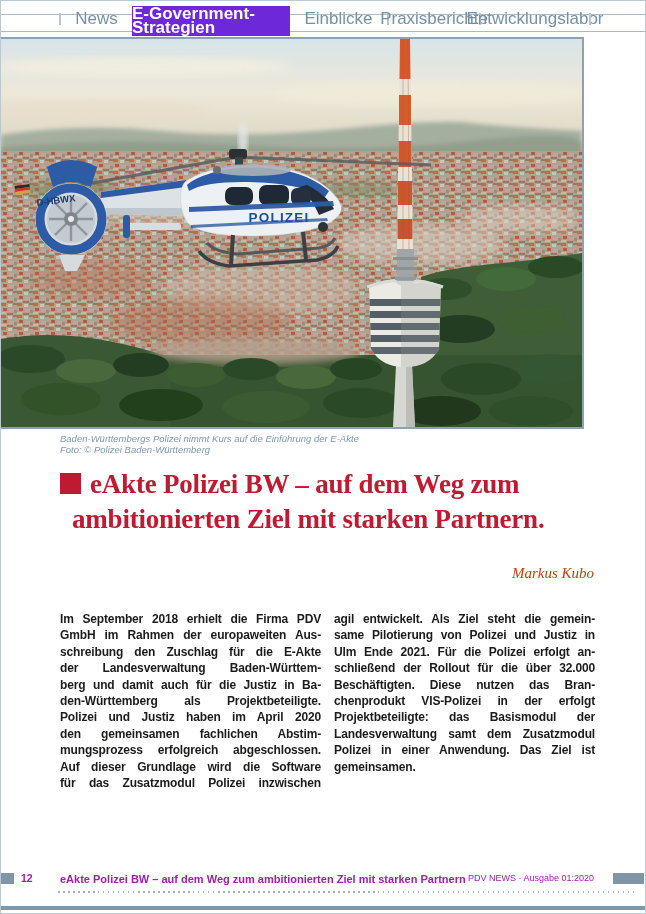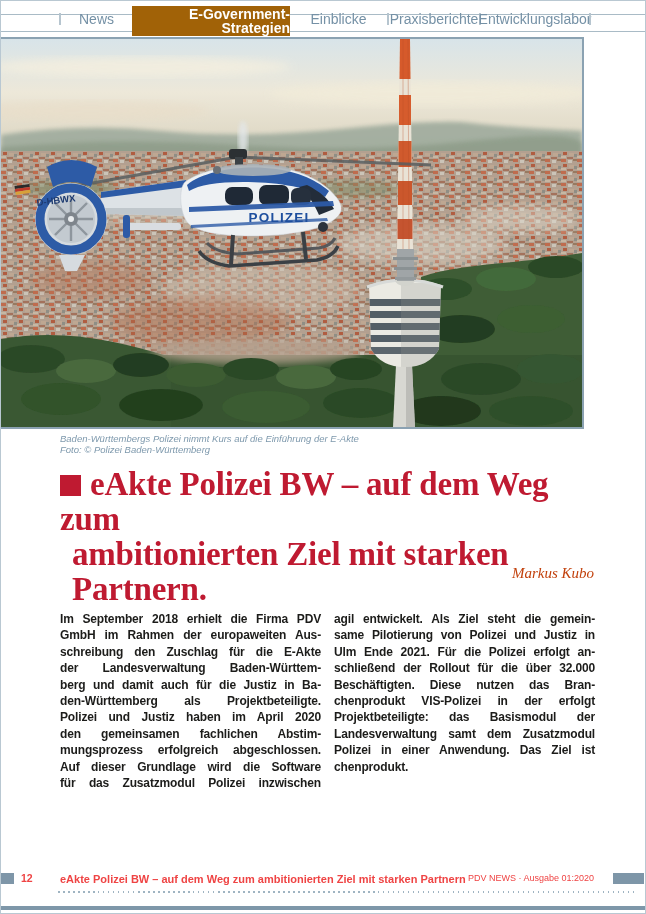--- a/index.html
+++ b/index.html
@@ -6,51 +6,51 @@
   .page{
     position:relative;width:646px;height:914px;overflow:hidden;
     background:#ffffff;border:1px solid #b9c8d2;box-sizing:border-box;
     font-family:"Liberation Sans", sans-serif;
   }
   
   .tabbar{position:absolute;top:0;left:0;right:0;height:36px;}
   .rule{position:absolute;left:0;right:0;height:1px;background:#a9bbc6;}
   .rule-top{top:13px;} .rule-bottom{top:30px;}
   .tabs{position:absolute;top:0;left:0;right:0;height:36px;display:flex;align-items:center;}
-  .tab{font-size:14px;color:#7591a6;text-align:right;line-height:14px;cursor:pointer;
+  .tab{font-size:17px;color:#7591a6;text-align:left;line-height:14px;cursor:pointer;
        display:flex;align-items:center;justify-content:center;height:36px;z-index:2;text-decoration:none;}
   .tab-spacer{width:58px;height:36px;}
   .t-news{width:71px;} .t-einb{width:97px;} .t-prax{width:90px;} .t-entw{width:108px;}
-  .tab.active{width:158px;background:#a16207;color:#ffffff;font-weight:bold;
+  .tab.active{width:158px;background:#6d28d9;color:#ffffff;font-weight:bold;
        height:30px;margin-top:3px;}
   .sep{width:2px;height:12px;background:#b6c5cf;align-self:center;z-index:2;}
   
   .photo{position:absolute;top:36px;left:0;width:583px;height:392px;box-sizing:border-box;
          border:2px solid #8ba2b2;border-left:none;background:#dfe7ea;}
   .photo svg{display:block;}
   
   .caption-row{position:absolute;top:432px;left:59px;right:51px;display:flex;justify-content:space-between;
          font-style:italic;font-size:9.5px;color:#7e99ad;flex-direction:column;}
   
   .headline{position:absolute;top:466px;left:59px;width:540px;
          font-family:"Liberation Serif", serif;font-weight:bold;
-         font-size:33px;line-height:35px;color:#bf1a31;letter-spacing:-0.2px;}
+         font-size:27px;line-height:35px;color:#bf1a31;letter-spacing:-0.2px;}
   .headline .sq{display:inline-block;width:21px;height:21px;background:#bf1a31;margin-right:9px;
          vertical-align:-1px;overflow:hidden;color:#bf1a31;font-size:1px;line-height:0;}
   .headline .l2{padding-left:12px;}
   
   .author{position:absolute;top:564px;right:51px;font-family:"Liberation Serif", serif;
          font-style:italic;font-size:15px;color:#c2410c;}
   
   .columns{position:absolute;top:610px;left:59px;width:536px;display:flex;gap:13px;}
   .col{width:261px;font-size:12px;font-weight:bold;color:#1c1c1a;letter-spacing:-0.15px;}
   .jline{line-height:16.4px;text-align:justify;text-align-last:justify;white-space:normal;}
   .col-right .jline.last{text-align-last:left;}
   
-  .footer{position:absolute;left:0;right:0;top:866px;height:40px;color:#ef4444;}
+  .footer{position:absolute;left:0;right:0;top:866px;height:40px;color:#a21caf;}
   .f-edge{position:absolute;top:6px;height:11px;background:#7e96a8;}
   .f-edge-left{left:0;width:13px;}
   .f-edge-right{right:1px;width:31px;}
   .f-pagenum{position:absolute;left:20px;top:5px;font-size:10.5px;font-weight:bold;}
   .f-title{position:absolute;left:59px;top:6px;font-size:11px;font-weight:bold;}
   .f-issue{position:absolute;right:51px;top:6px;font-size:9px;margin-left:12px;}
   .f-dots{position:absolute;left:57px;right:9px;top:24px;height:2px;
       background:repeating-linear-gradient(90deg,#9fb4c2 0 1.5px,transparent 1.5px 5px);}
   .bottom-band{position:absolute;left:0;right:0;bottom:3px;height:4px;background:#7e97a9;}
 </style>
@@ -278,21 +278,21 @@
     <div class="col col-right">
         <div class="jline">agil entwickelt. Als Ziel steht die gemein-</div>
         <div class="jline">same Pilotierung von Polizei und Justiz in</div>
         <div class="jline">Ulm Ende 2021. Für die Polizei erfolgt an-</div>
         <div class="jline">schließend der Rollout für die über 32.000</div>
         <div class="jline">Beschäftigten. Diese nutzen das Bran-</div>
         <div class="jline">chenprodukt VIS-Polizei in der erfolgt</div>
         <div class="jline">Projektbeteiligte: das Basismodul der</div>
         <div class="jline">Landesverwaltung samt dem Zusatzmodul</div>
         <div class="jline">Polizei in einer Anwendung. Das Ziel ist</div>
-        <div class="jline last">chenprodukt.</div>
+        <div class="jline last">gemeinsamen.</div>
       </div>
   </section>
 
   <footer class="footer">
     <div class="f-edge f-edge-left"></div>
     <div class="f-pagenum">12</div>
     <div class="f-title">eAkte Polizei BW – auf dem Weg zum ambitionierten Ziel mit starken Partnern</div>
     <div class="f-issue">PDV NEWS · Ausgabe 01:2020</div>
     <div class="f-dots"></div>
     <div class="f-edge f-edge-right"></div>

